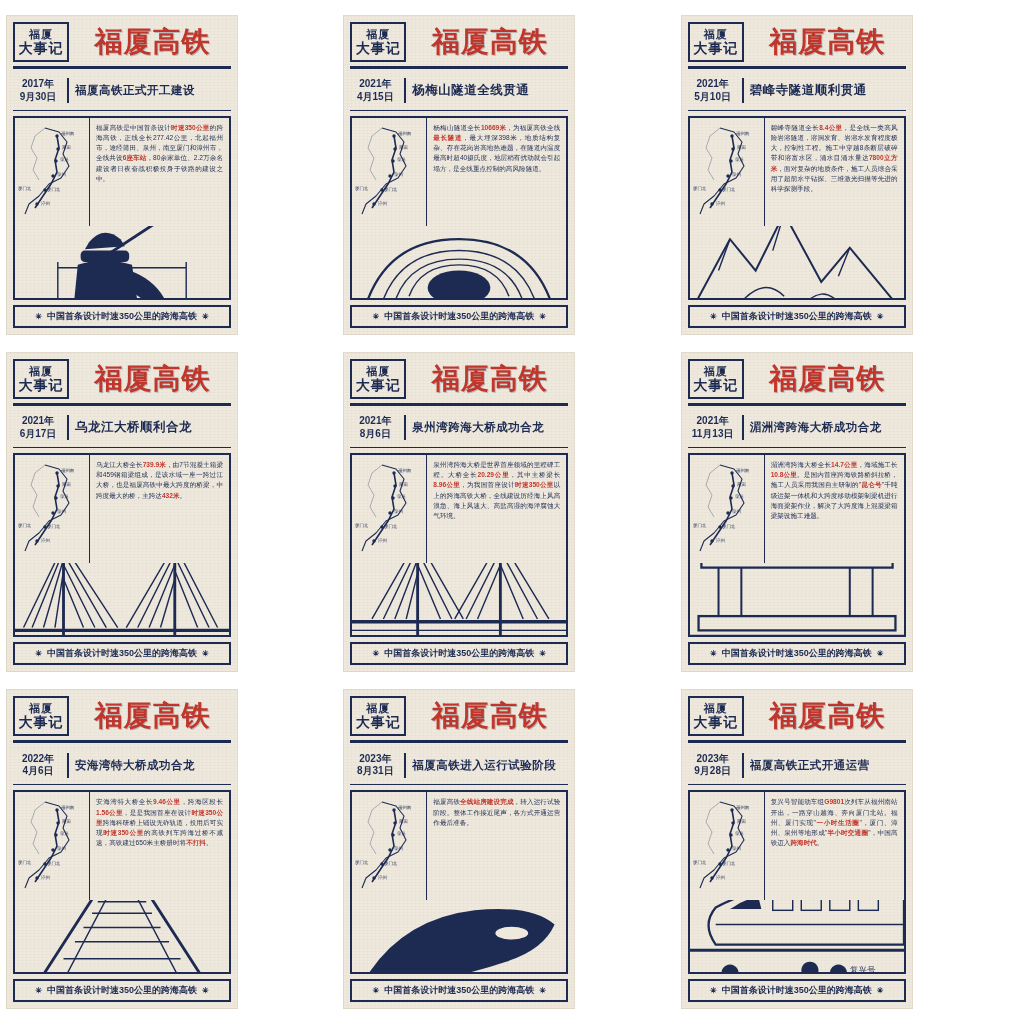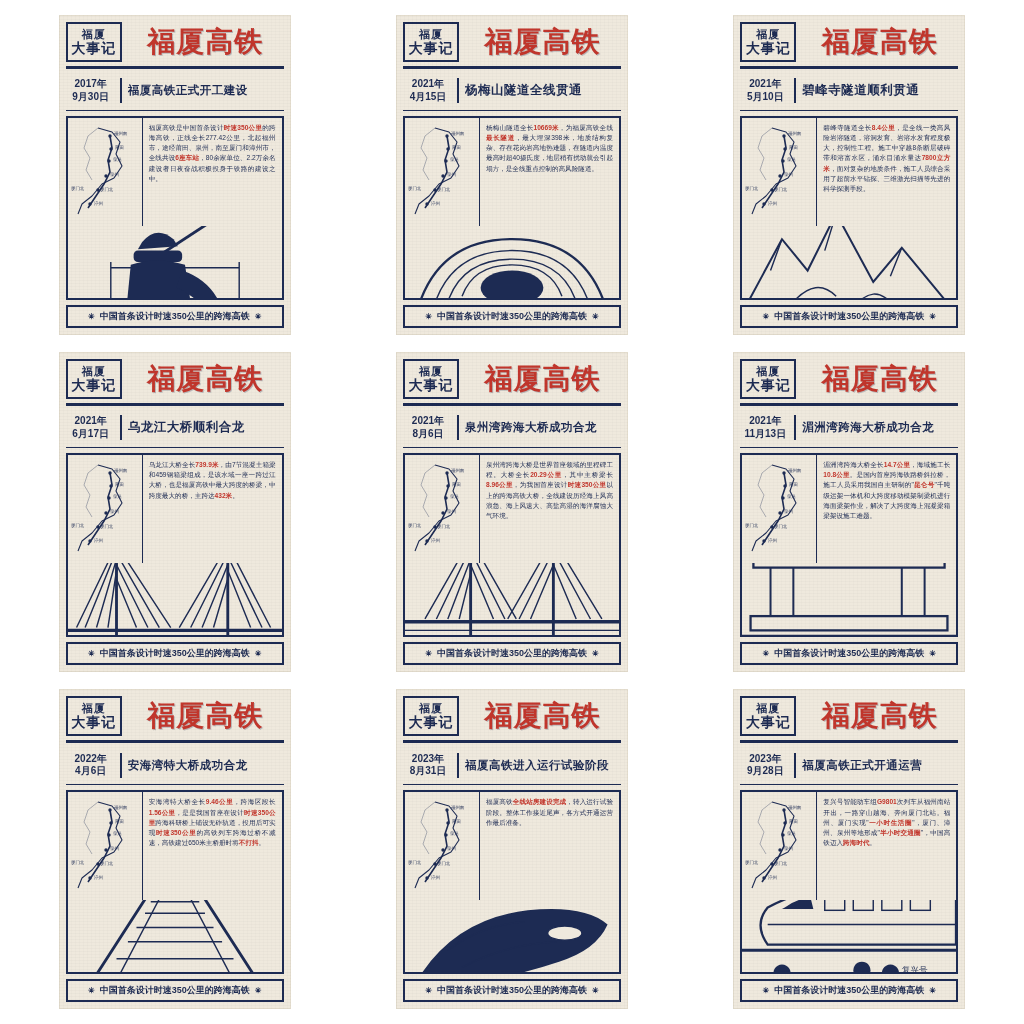--- a/index.html
+++ b/index.html
@@ -1,18 +1,18 @@
 <!DOCTYPE html>
 <html><head>
 <meta charset="utf-8">
 <style>
   html,body{margin:0;padding:0;background:#ffffff;}
   body{width:1024px;height:1024px;font-family:"Liberation Sans",sans-serif;}
   .sheet{width:1024px;height:1024px;display:grid;grid-template-columns:repeat(3,1fr);grid-template-rows:repeat(3,1fr);box-sizing:border-box;padding:6px;}
-  .cell{display:flex;align-items:center;justify-content:center;}
+  .cell{display:flex;align-items:center;}
   .card{
     width:232px;height:320px;background:#efe9dd;
     box-sizing:border-box;padding:7px 7px 7px 7px;
     display:flex;flex-direction:column;
     position:relative;
     box-shadow:0 0 0 1px #e3dccd inset;
   }
   .card:before{
     content:"";position:absolute;inset:0;
     background:

